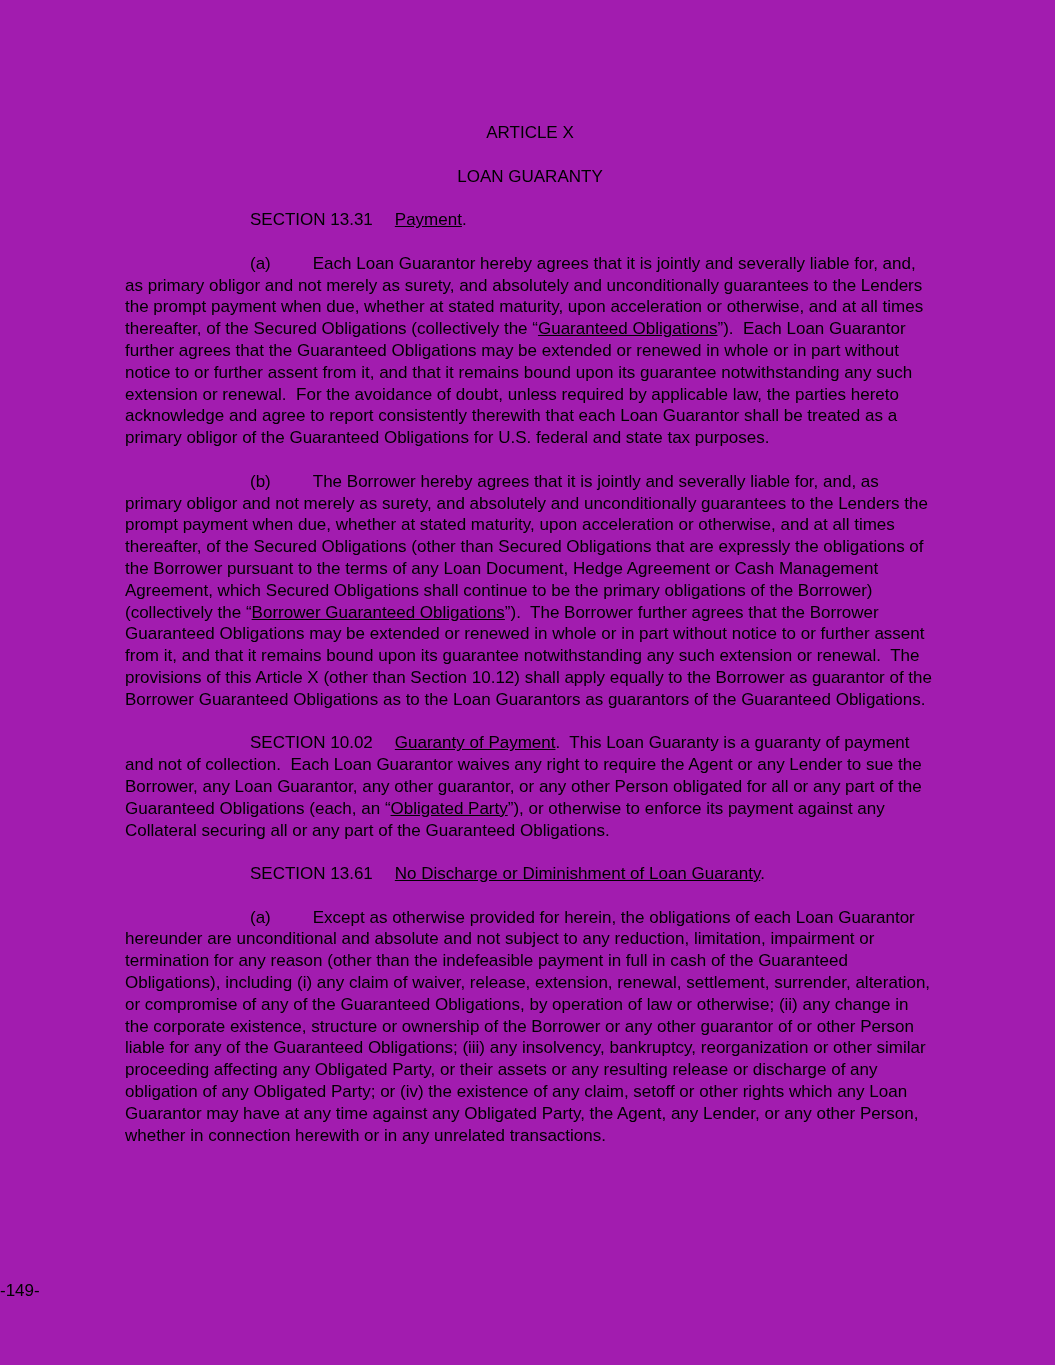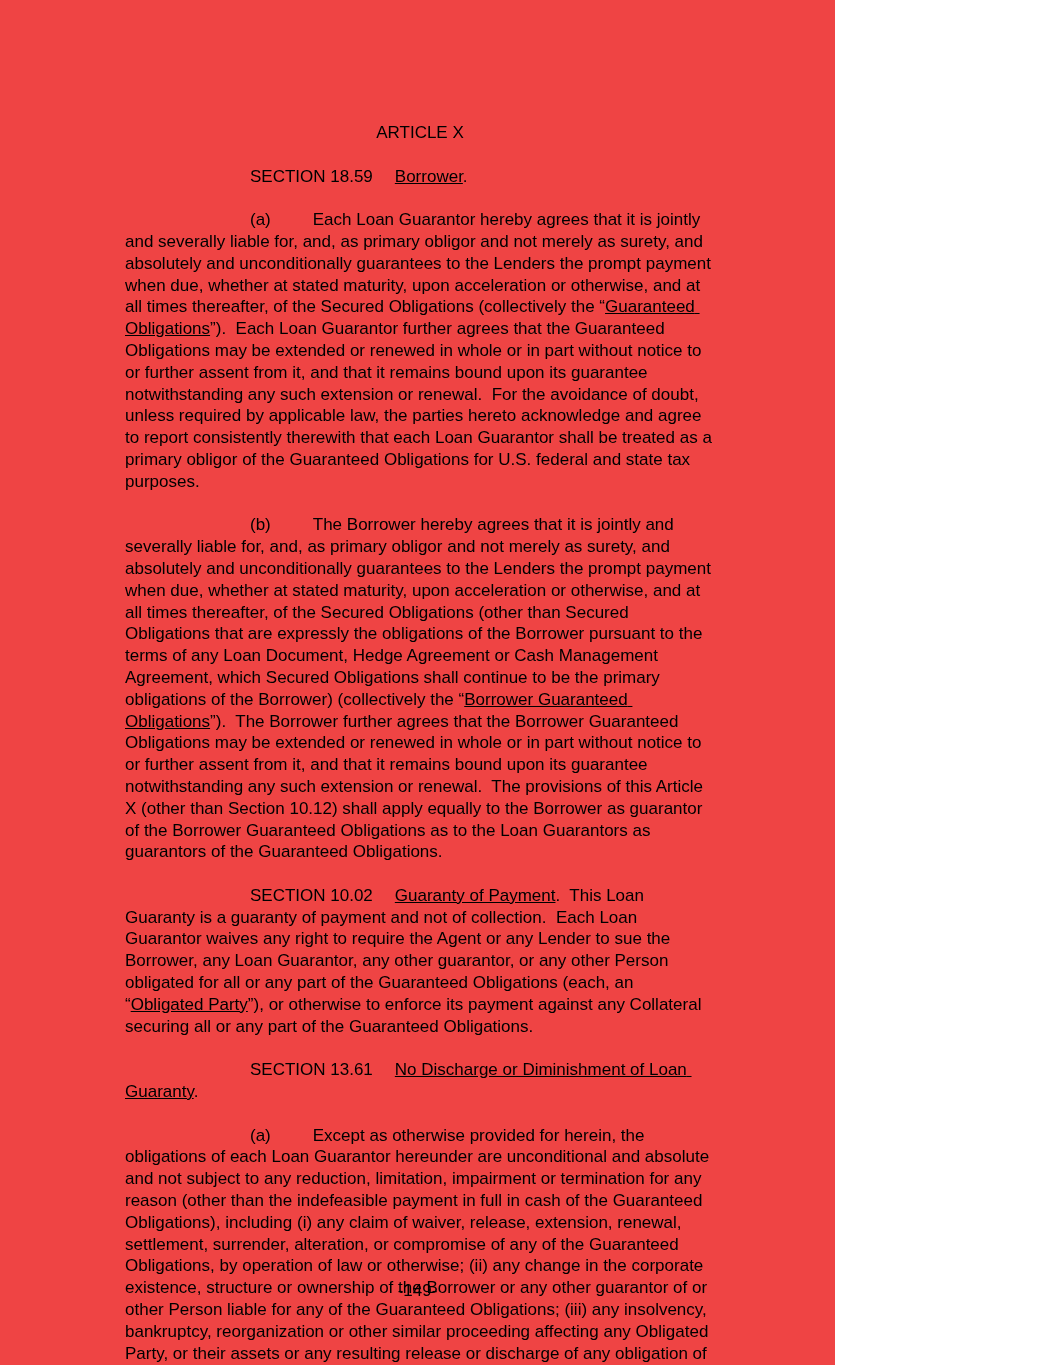--- a/index.html
+++ b/index.html
@@ -2,23 +2,23 @@
 <html><head>
 <meta charset="utf-8">
 <style>
   html, body {
     margin: 0;
     padding: 0;
     background: #ffffff;
   }
   .page {
     position: relative;
-    width: 835px;
+    width: 1055px;
     height: 1365px;
-    background: #ef4444;
+    background: #a21caf;
     color: #000000;
     font-family: "Liberation Sans", sans-serif;
     font-size: 17px;
     line-height: 21.8px;
     overflow: hidden;
   }
   .doc {
     padding: 122px 120px 0 125px;
   }
   .doc p {
@@ -40,31 +40,31 @@
     text-decoration: underline;
   }
   .serif {
     font-family: Liberation Sans, sans-serif;
   }
   .footer {
     position: absolute;
     left: 0;
     right: 0;
     top: 1280px;
-    text-align: center;
     font-size: 17px;
   }
 </style>
 </head>
 <body>
 
 <div class="page">
   <main class="doc" id="doc">
       <p class="center"><span class="">ARTICLE X</span></p>
-      <p class="para"><span class="">SECTION 18.59</span><span class="tab" style="width: 22px;"></span><span class="u">Borrower</span><span class="">.</span></p>
+      <p class="center"><span class="">LOAN GUARANTY</span></p>
+      <p class="para"><span class="">SECTION 13.31</span><span class="tab" style="width: 22px;"></span><span class="u">Payment</span><span class="">.</span></p>
       <p class="para"><span class="">(a)</span><span class="tab" style="width: 42px;"></span><span class="">Each Loan Guarantor hereby agrees that it is jointly and severally liable for, and, as primary obligor and not merely as surety, and absolutely and unconditionally guarantees to the Lenders the prompt payment when due, whether at stated maturity, upon acceleration or otherwise, and at all times thereafter, of the Secured Obligations </span><span class="serif">(collectively the “</span><span class="u">Guaranteed Obligations</span><span class="serif">”).</span><span class="">  Each Loan Guarantor further agrees that the Guaranteed Obligations may be extended or renewed in whole or in part without notice to or further assent from it, and that it remains bound upon its guarantee notwithstanding any such extension or renewal.  For the avoidance of doubt, unless required by applicable law, the parties hereto acknowledge and agree to report consistently therewith that each Loan Guarantor shall be treated as a primary obligor of the Guaranteed Obligations for U.S. federal and state tax purposes.</span></p>
       <p class="para"><span class="">(b)</span><span class="tab" style="width: 42px;"></span><span class="">The Borrower hereby agrees that it is jointly and severally liable for, and, as primary obligor and not merely as surety, and absolutely and unconditionally guarantees to the Lenders the prompt payment when due, whether at stated maturity, upon acceleration or otherwise, and at all times thereafter, of the Secured Obligations (other than Secured Obligations that are expressly the obligations of the Borrower pursuant to the terms of any Loan Document, Hedge Agreement or Cash Management Agreement, which Secured Obligations shall continue to be the primary obligations of the </span><span class="serif">Borrower) (collectively the “</span><span class="u">Borrower Guaranteed Obligations</span><span class="serif">”).</span><span class="serif">  The Borrower further agrees that the </span><span class="">Borrower Guaranteed Obligations may be extended or renewed in whole or in part without notice to or further assent from it, and that it remains bound upon its guarantee notwithstanding any such extension or renewal.  The provisions of this Article X (other than Section 10.12) shall apply equally to the Borrower as guarantor of the Borrower Guaranteed Obligations as to the Loan Guarantors as guarantors of the Guaranteed Obligations.</span></p>
       <p class="para"><span class="">SECTION 10.02</span><span class="tab" style="width: 22px;"></span><span class="u">Guaranty of Payment</span><span class="">.  This Loan Guaranty is a guaranty of payment and not of collection.  Each Loan Guarantor waives any right to require the Agent or any Lender to sue the Borrower, any Loan Guarantor, any other guarantor, or any other Person obligated for all or any part </span><span class="serif">of the Guaranteed Obligations (each, an “</span><span class="u">Obligated Party</span><span class="serif">”), or otherwise to enforce</span><span class=""> its payment against any Collateral securing all or any part of the Guaranteed Obligations.</span></p>
       <p class="para"><span class="">SECTION 13.61</span><span class="tab" style="width: 22px;"></span><span class="u">No Discharge or Diminishment of Loan Guaranty</span><span class="">.</span></p>
       <p class="para"><span class="">(a)</span><span class="tab" style="width: 42px;"></span><span class="">Except as otherwise provided for herein, the obligations of each Loan Guarantor hereunder are unconditional and absolute and not subject to any reduction, limitation, impairment or termination for any reason (other than the indefeasible payment in full in cash of the Guaranteed Obligations), including (i) any claim of waiver, release, extension, renewal, settlement, surrender, alteration, or compromise of any of the Guaranteed Obligations, by operation of law or otherwise; (ii) any change in the corporate existence, structure or ownership of the Borrower or any other guarantor of or other Person liable for any of the Guaranteed Obligations; (iii) any insolvency, bankruptcy, reorganization or other similar proceeding affecting any Obligated Party, or their assets or any resulting release or discharge of any obligation of any Obligated Party; or (iv) the existence of any claim, setoff or other rights which any Loan Guarantor may have at any time against any Obligated Party, the Agent, any Lender, or any other Person, whether in connection herewith or in any unrelated transactions.</span></p>
     </main>
   <div class="footer">-149-</div>
 </div>
 
 </body></html>

